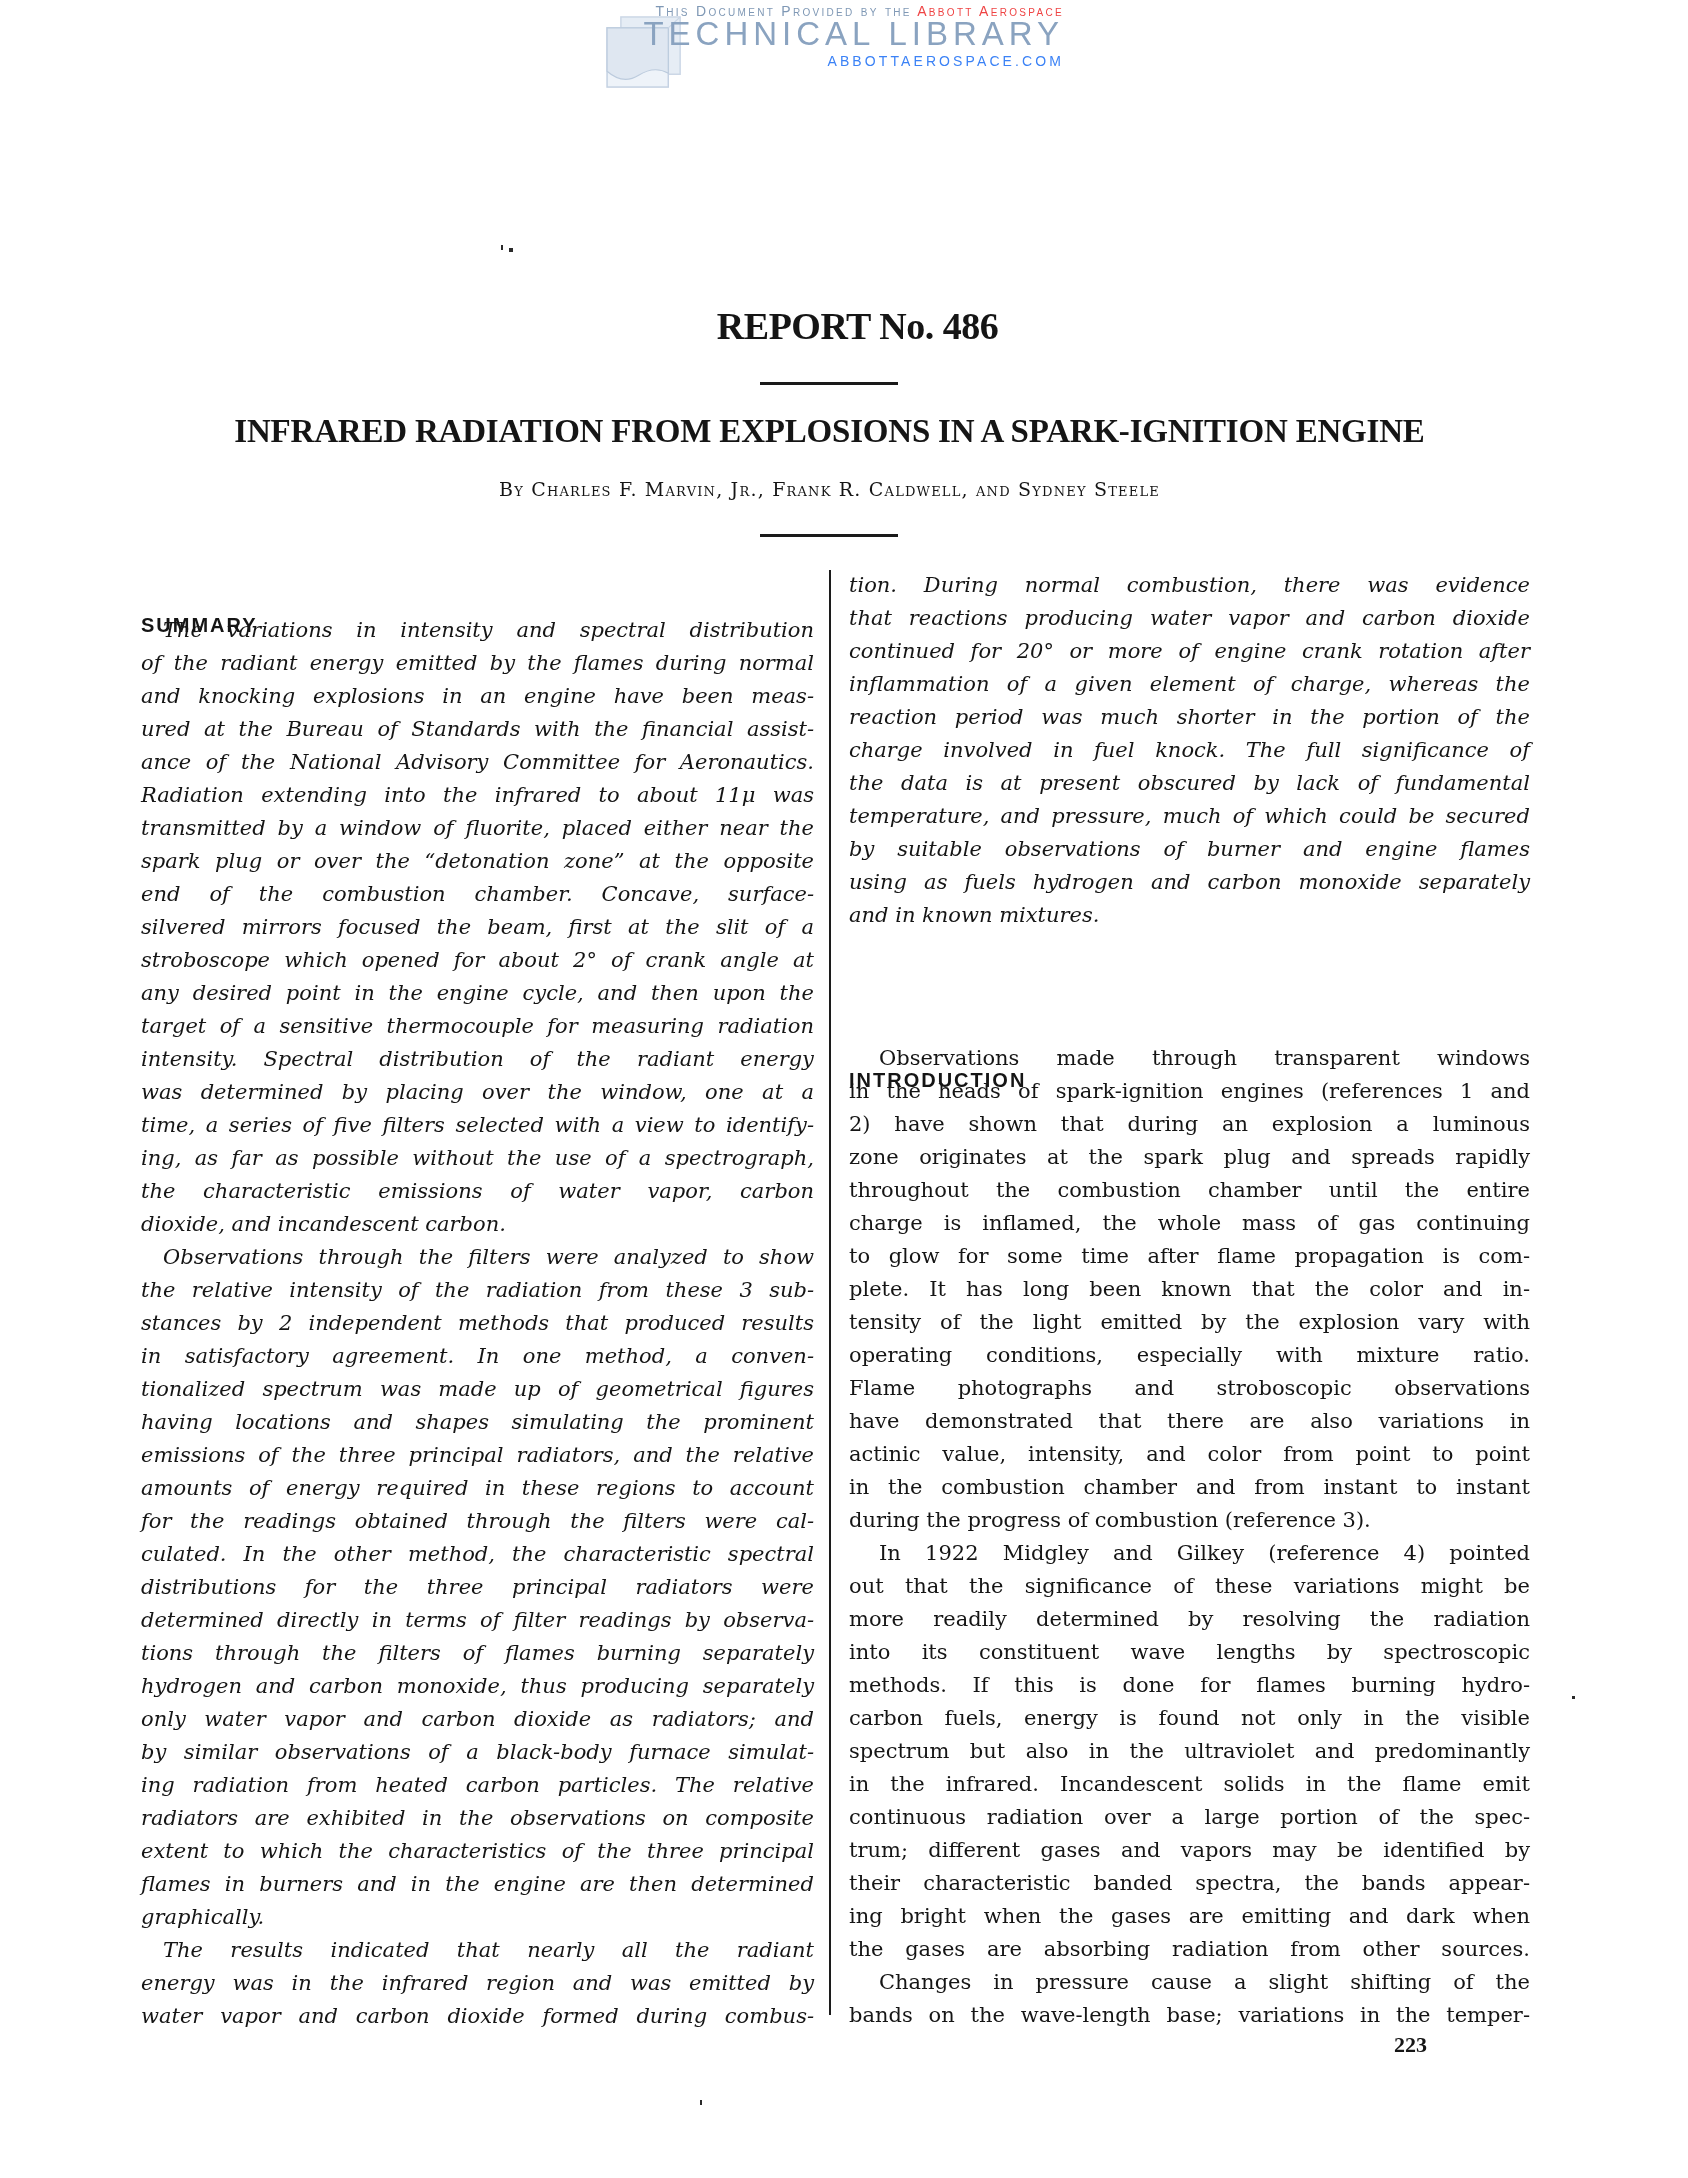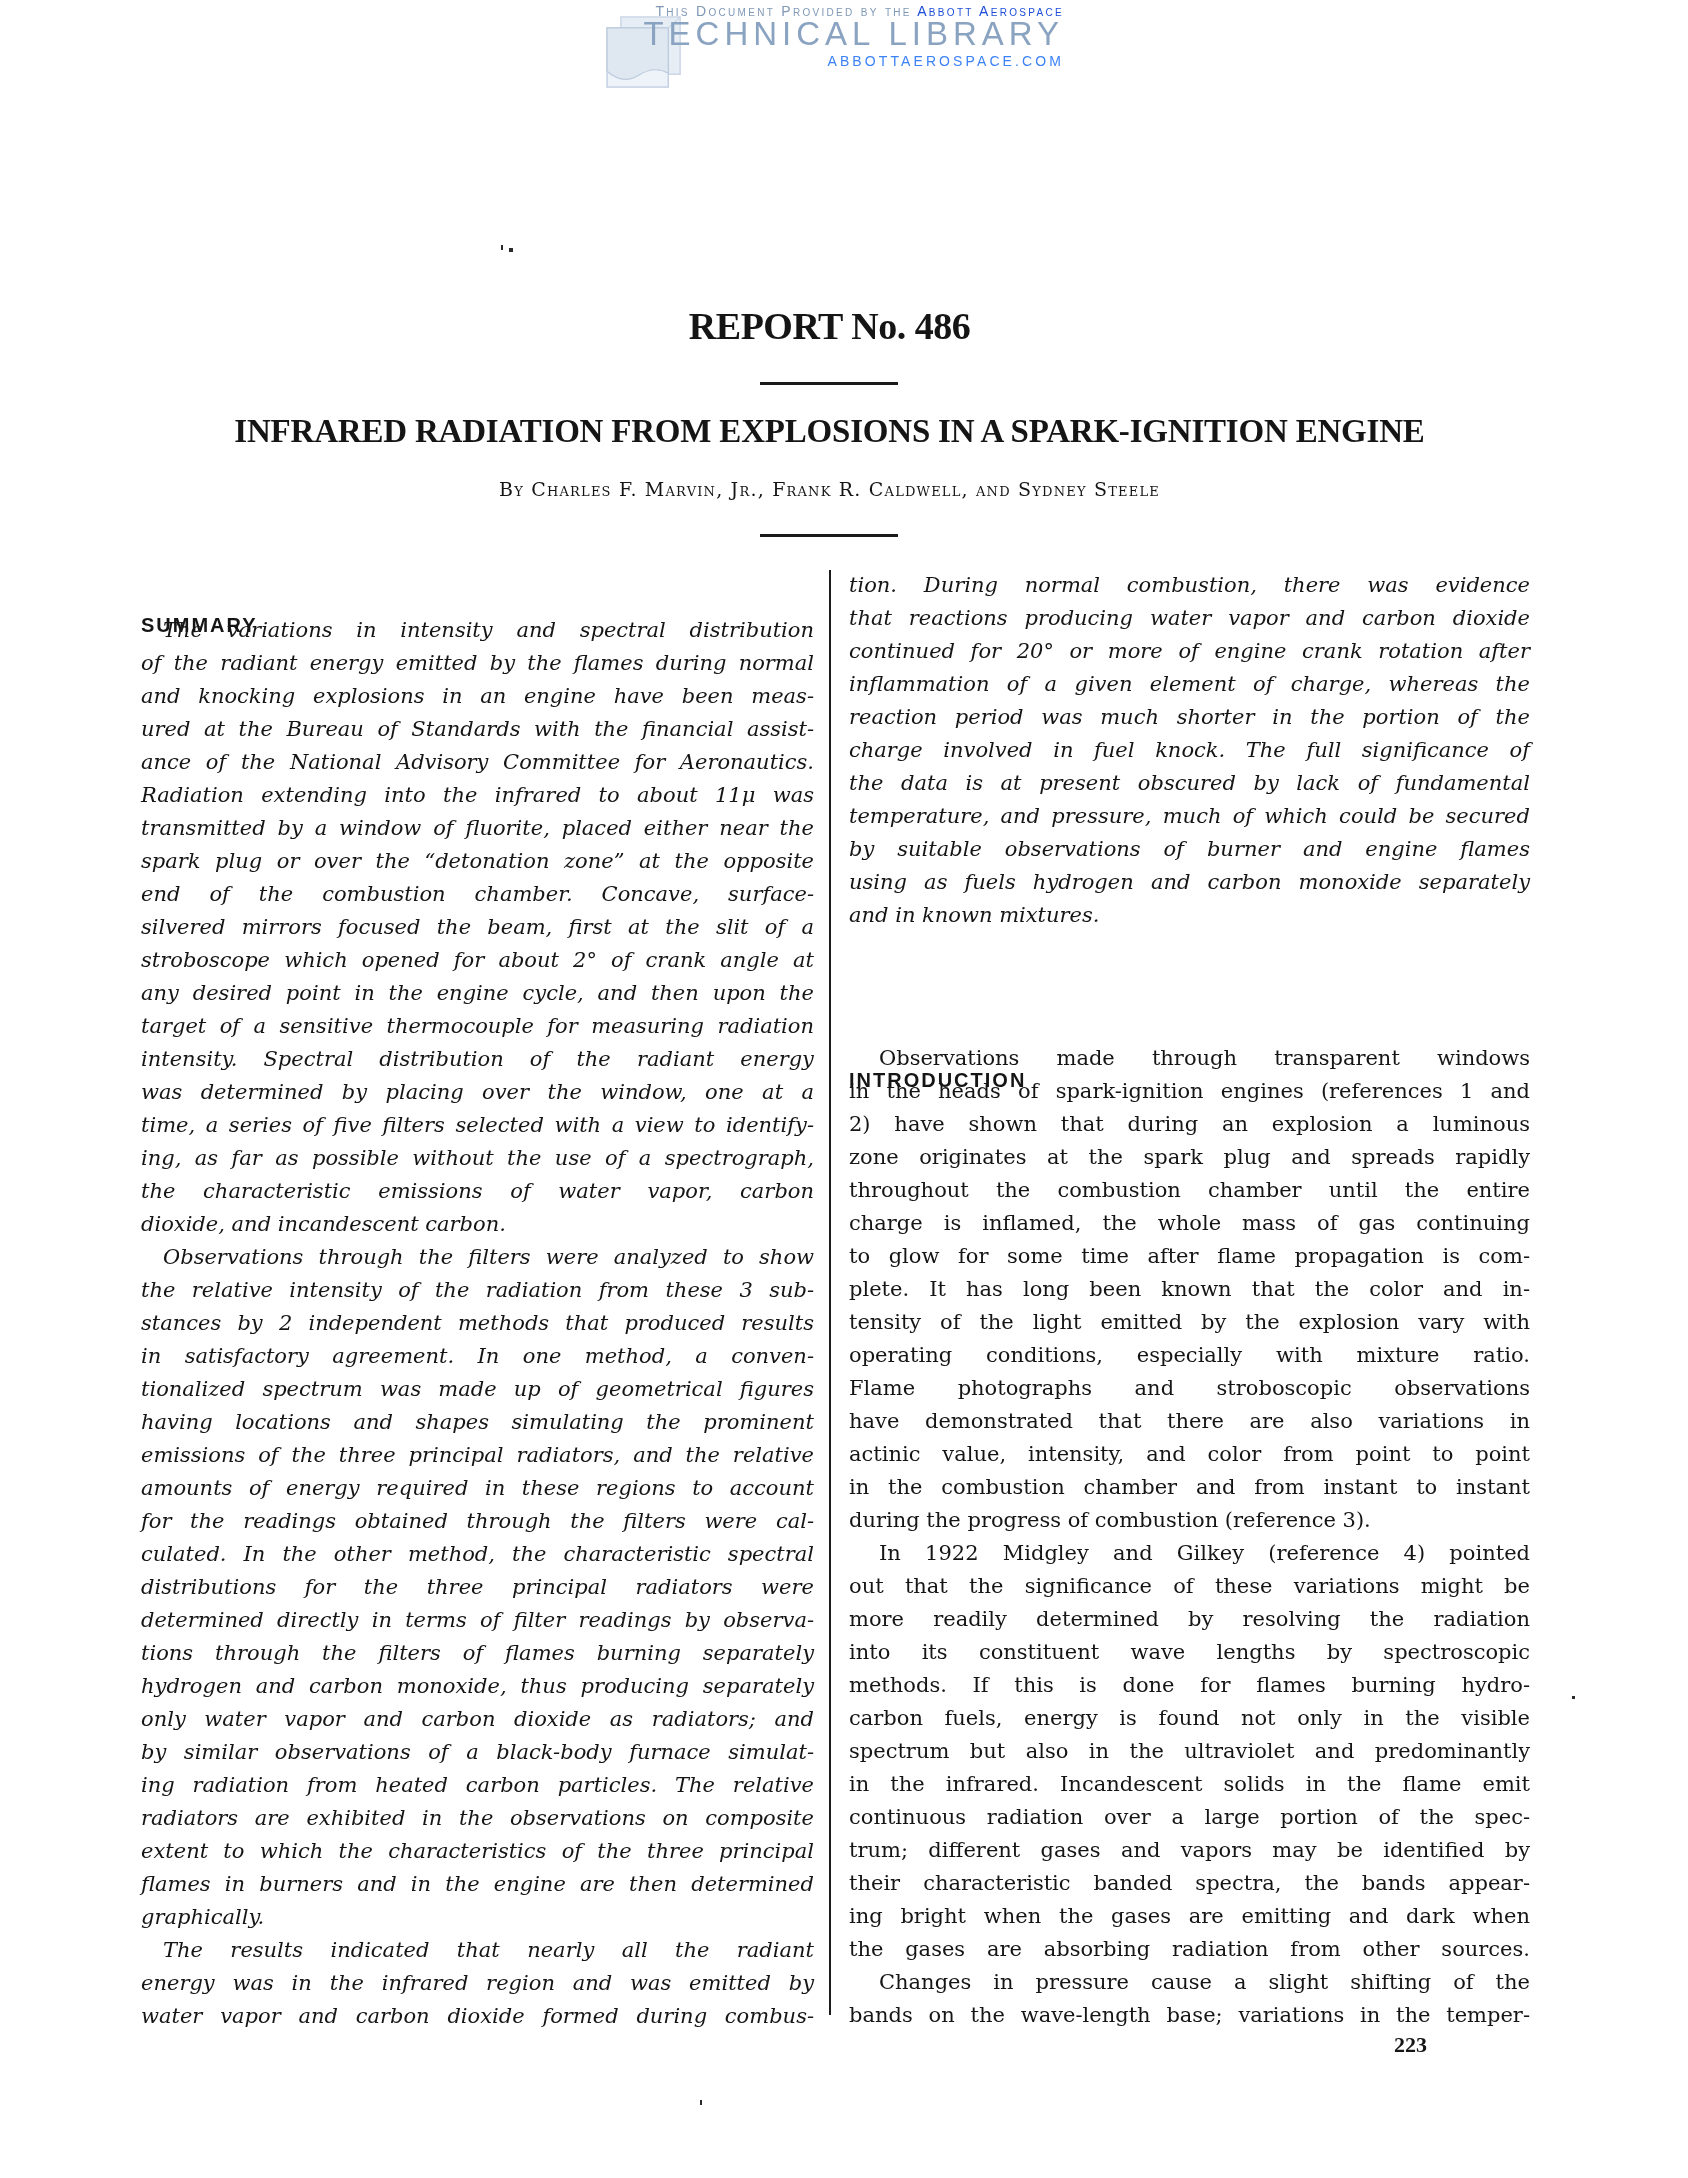--- a/index.html
+++ b/index.html
@@ -15,37 +15,38 @@
     .wm-icon { position: absolute; left: 597px; top: 14px; width: 109px; height: 79px; }
     .wm-text {
       position: absolute; left: 554px; width: 510px; text-align: right;
       font-family: "Liberation Sans", sans-serif; white-space: nowrap;
     }
     .wm-line1 {
       top: 4px; height: 14px; line-height: 14px; font-size: 14px;
       font-variant: small-caps; letter-spacing: 2.3px;
     }
     .wm-line1 .prefix { color: #7f98b5; }
-    .wm-line1 .brand { color: #1d4ed8; }
+    .wm-line1 .brand { color: #ef4444; }
     .wm-title {
       top: 17px; height: 33px; line-height: 33px; font-size: 33px;
       letter-spacing: 5px; color: #8aa3c0; margin-right: -5px;
     }
     .wm-url {
       top: 54px; height: 14px; line-height: 14px; font-size: 14px;
       letter-spacing: 3.1px; color: #3b82f6; margin-right: -3px;
     }
     
     .center-block {
       position: absolute; left: 0; width: 1659px; text-align: center; white-space: nowrap;
     }
     .report-no {
       top: 307px; height: 38px; line-height: 38px;
       font-family: "Liberation Serif", serif; font-weight: bold; font-size: 38px;
       letter-spacing: -0.5px;
+      padding-left: 28px;
     }
     .report-title {
       top: 415px; height: 33px; line-height: 33px;
       font-family: "Liberation Serif", serif; font-weight: bold; font-size: 33px;
       letter-spacing: -0.2px;
     }
     .authors {
       top: 480px; height: 19px; line-height: 19px;
       font-family: "DejaVu Serif", serif; font-size: 19px;
       font-variant: small-caps; letter-spacing: 1.2px;

